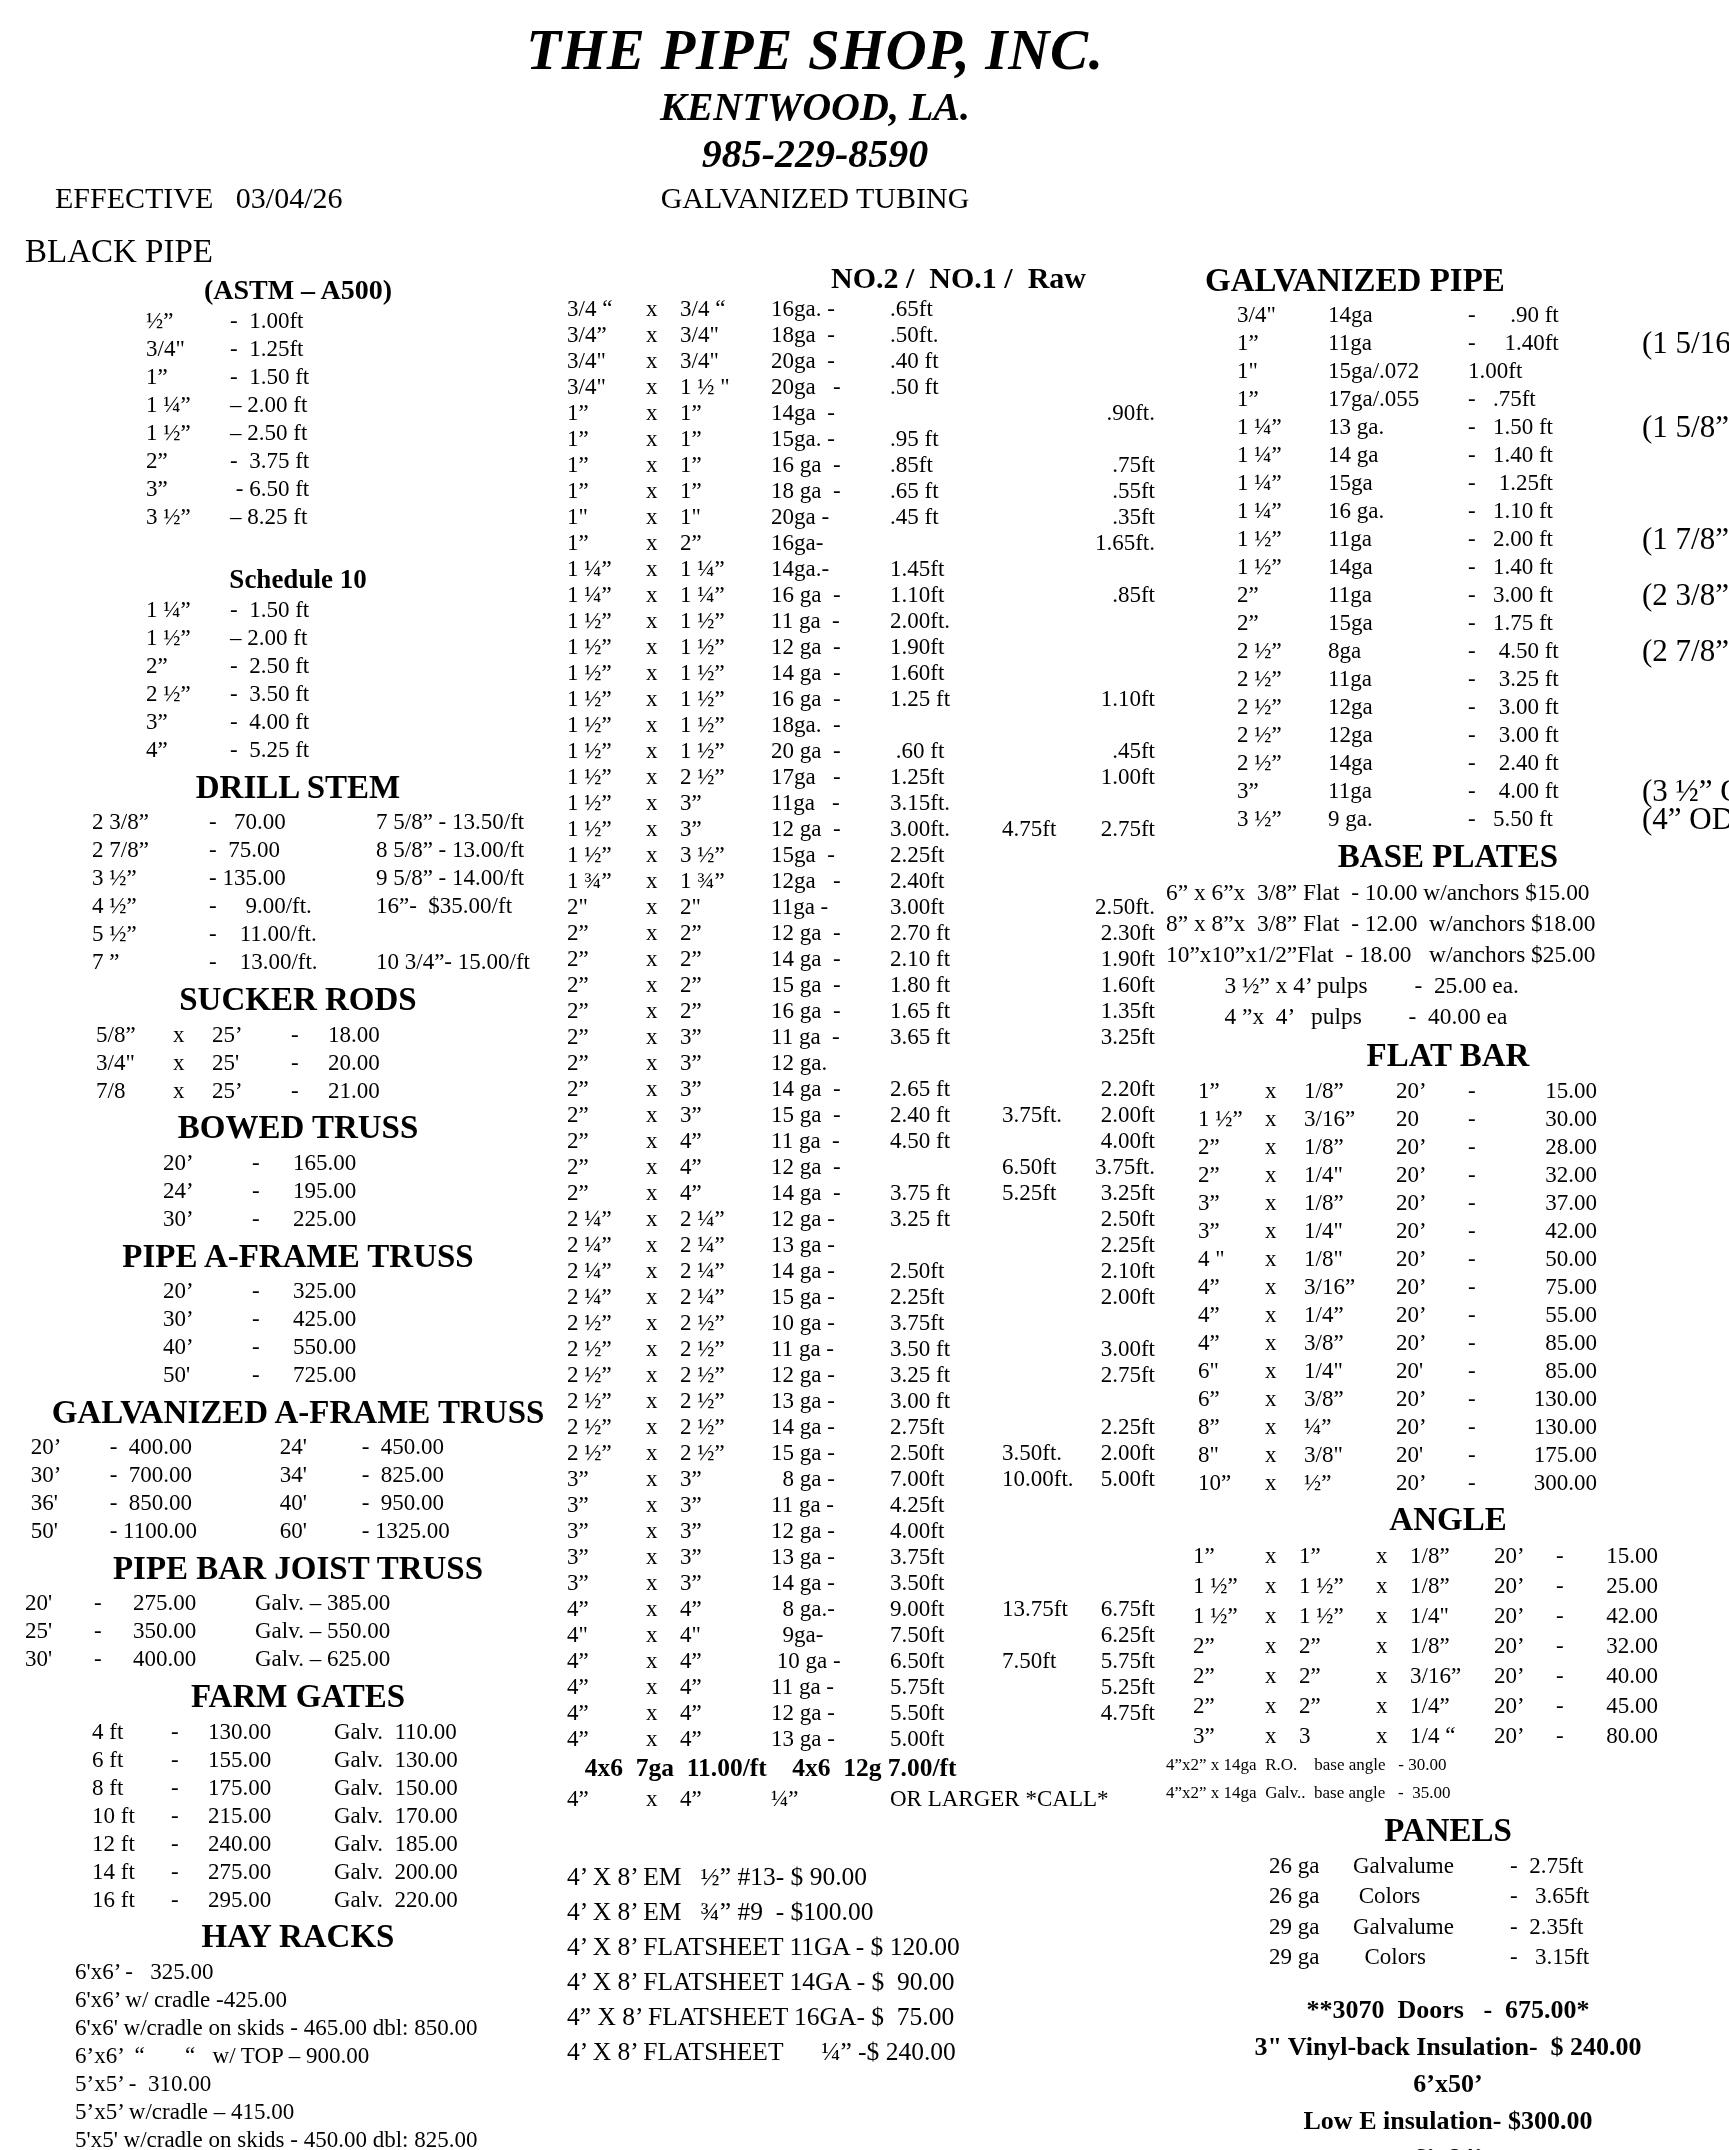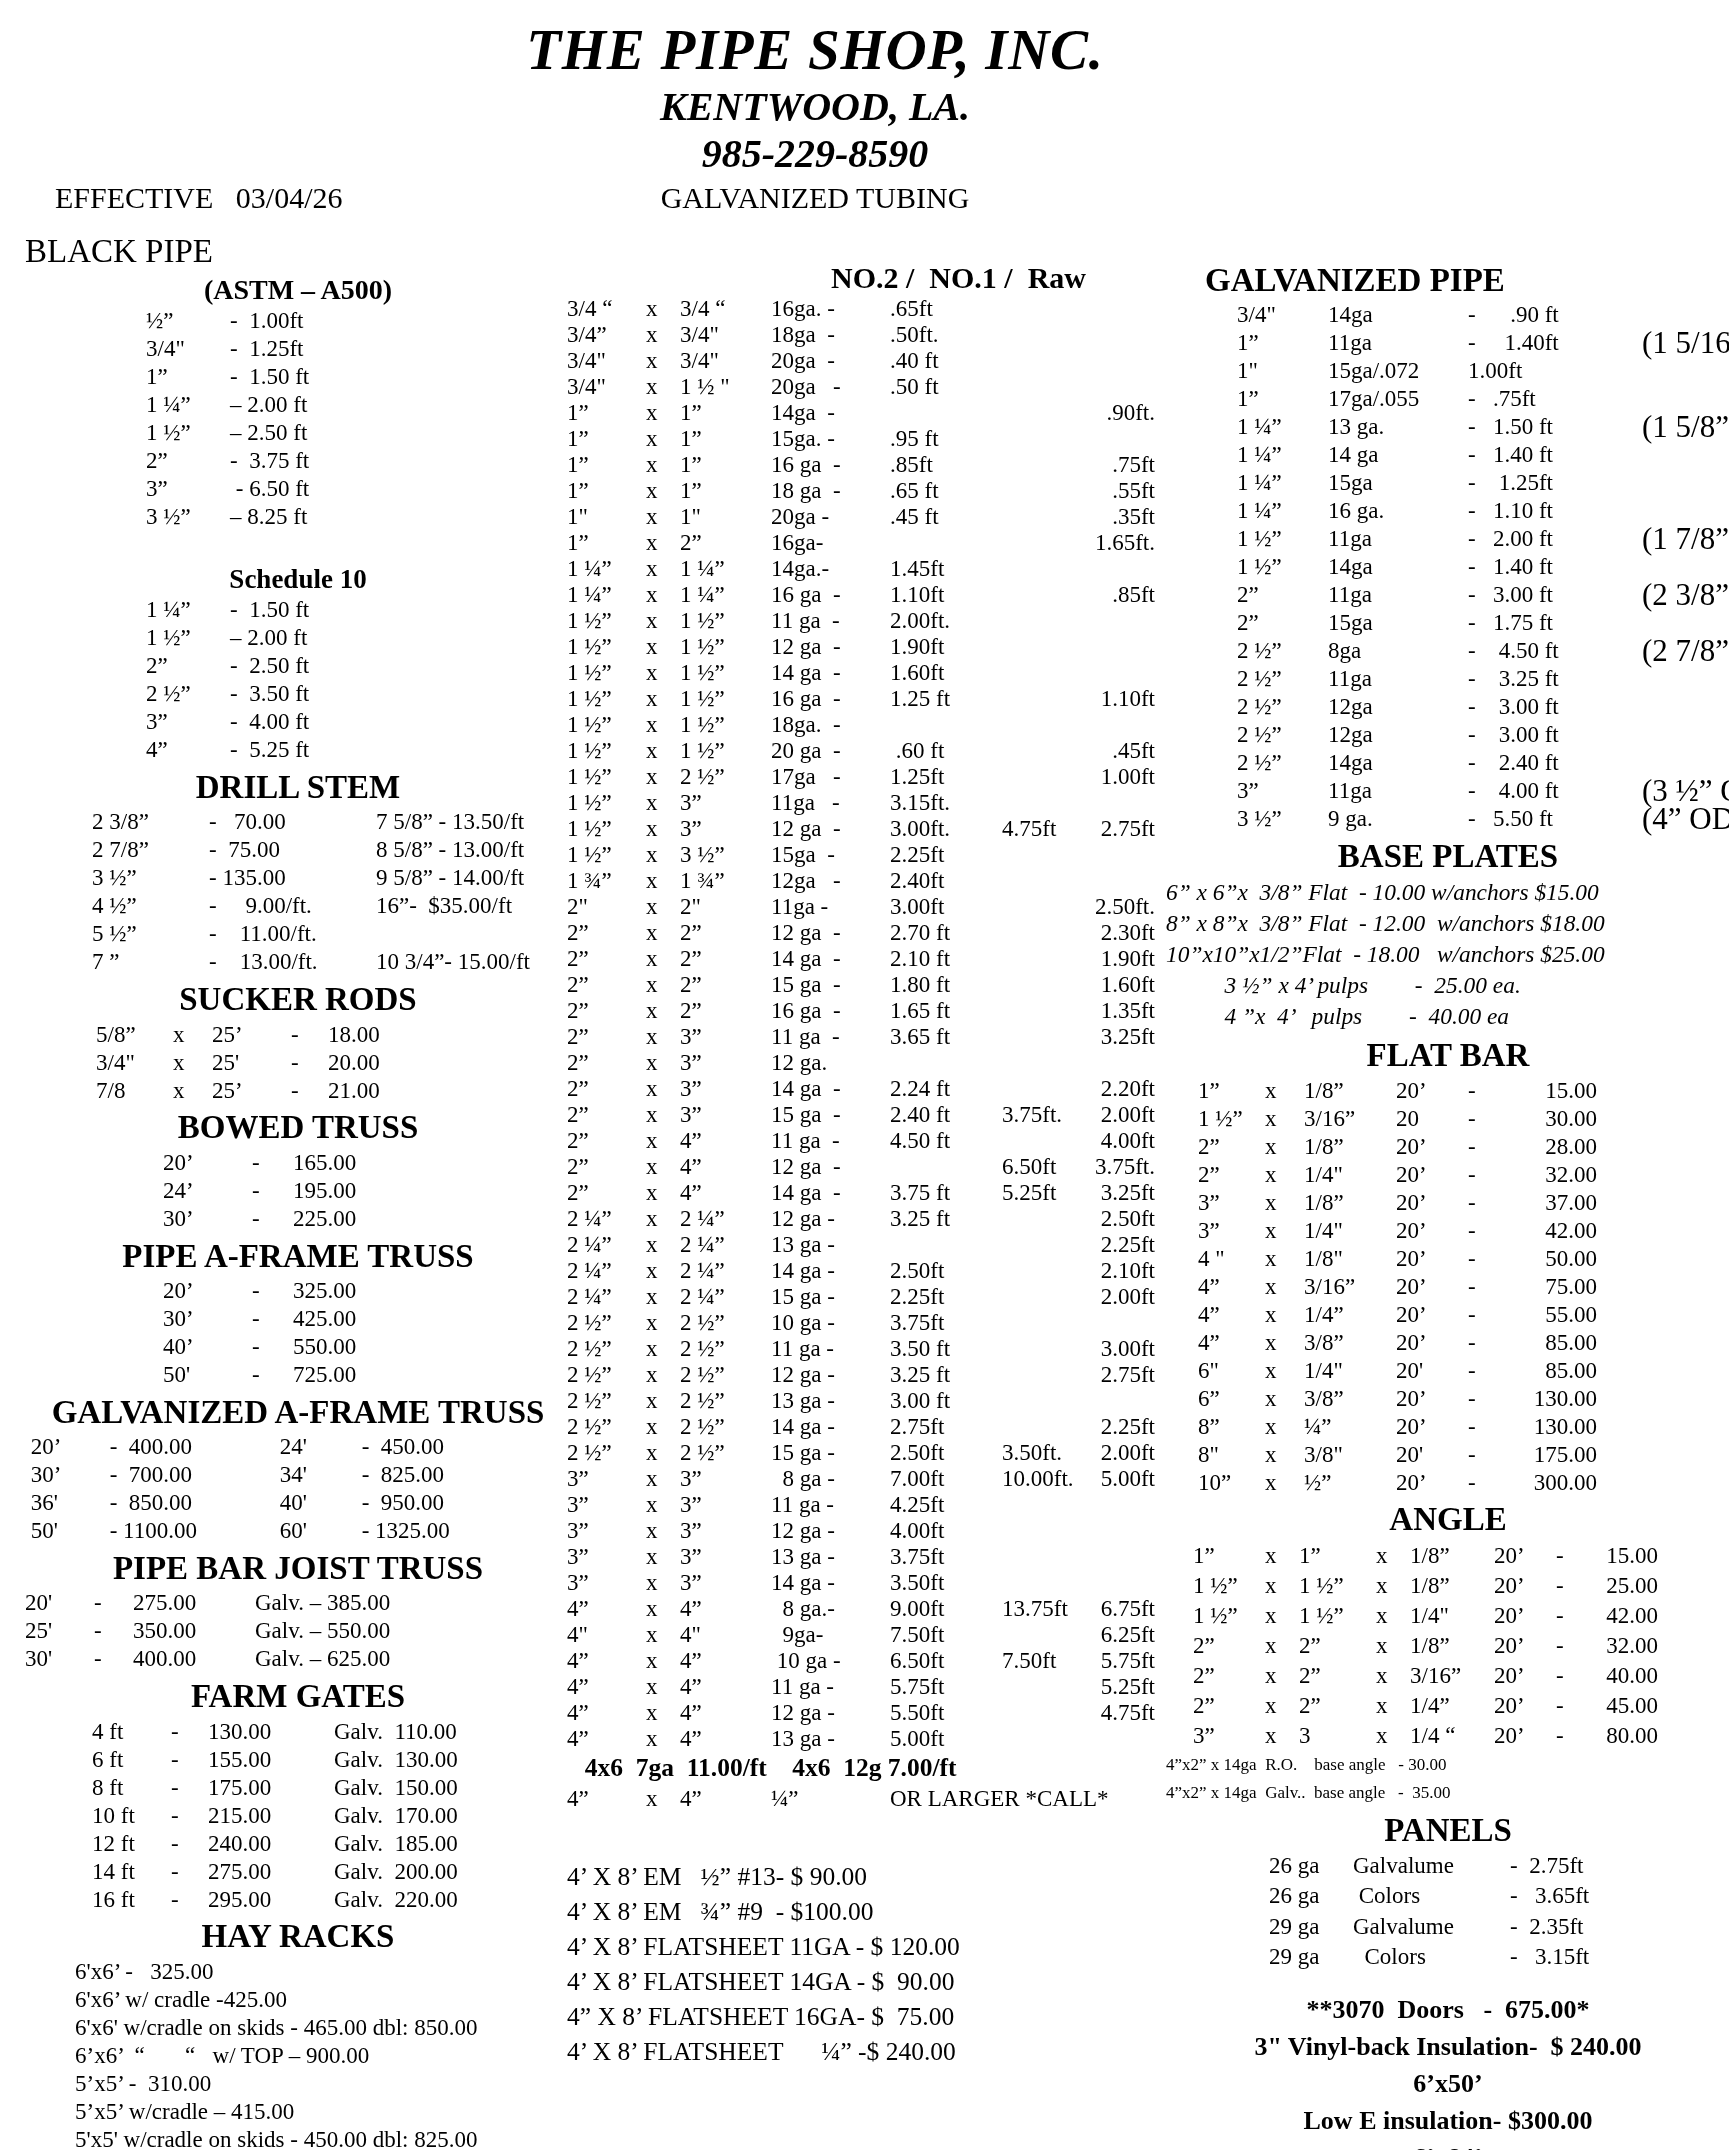--- a/index.html
+++ b/index.html
@@ -35,21 +35,21 @@
   .tub-head{font-size:30px;font-weight:bold;margin-left:264px;line-height:37px;white-space:pre;}
   .tub .row{grid-template-columns:79px 34px 91px 119px 112px 84px auto;line-height:26px;}
   .tub .raw{text-align:right;}
   .tub-bold{font-size:25.5px;font-weight:bold;white-space:pre;line-height:31px;margin-left:17.7px;}
   .call .row{grid-template-columns:79px 34px 91px 119px auto;line-height:31px;}
   .sheets{font-size:25.5px;margin-top:45px;}
   .sheets .row{display:block;line-height:35px;}
   
   .gp .row{grid-template-columns:91px 140px 174px auto;line-height:28px;}
   .od{font-size:31px;white-space:pre;}
-  .bp .row{display:block;line-height:31px;font-size:23.4px;font-style:italic;}
+  .bp .row{display:block;line-height:31px;font-size:23.4px;}
   .fb .row{grid-template-columns:67px 39px 92px 72px 44px 85px;line-height:28px;margin-left:32px;}
   .fb .price{text-align:right;}
   .ang .row{grid-template-columns:72px 34px 77px 34px 84px 62px 30px 72px;line-height:30px;margin-left:27px;}
   .ang .price{text-align:right;}
   .base-ang .row{display:block;line-height:28px;font-size:17px;}
   .pan .row{grid-template-columns:84px 157px auto;line-height:30.5px;margin-left:103px;}
   .misc{text-align:center;font-size:26px;font-weight:bold;}
   .misc .line{line-height:37px;white-space:pre;}
   .doors{margin-top:18.4px;}
   .pan-wrap{margin-top:1.4px;}
@@ -718,21 +718,21 @@
           <span class="c"></span>
           <span class="c"></span>
           <span class="c raw"></span>
         </div>
 
         <div class="row">
           <span class="c">2”</span>
           <span class="c">x</span>
           <span class="c">3”</span>
           <span class="c">14 ga  -</span>
-          <span class="c">2.24 ft</span>
+          <span class="c">2.65 ft</span>
           <span class="c"></span>
           <span class="c raw">2.20ft</span>
         </div>
 
         <div class="row">
           <span class="c">2”</span>
           <span class="c">x</span>
           <span class="c">3”</span>
           <span class="c">15 ga  -</span>
           <span class="c">2.40 ft</span>

